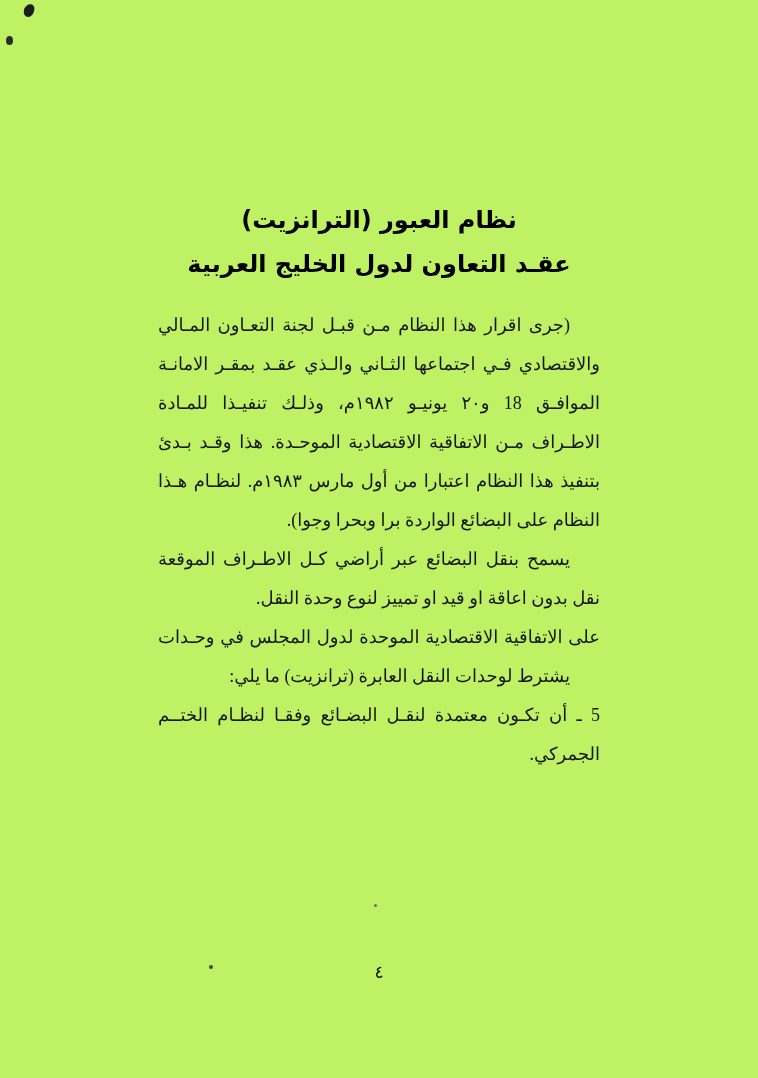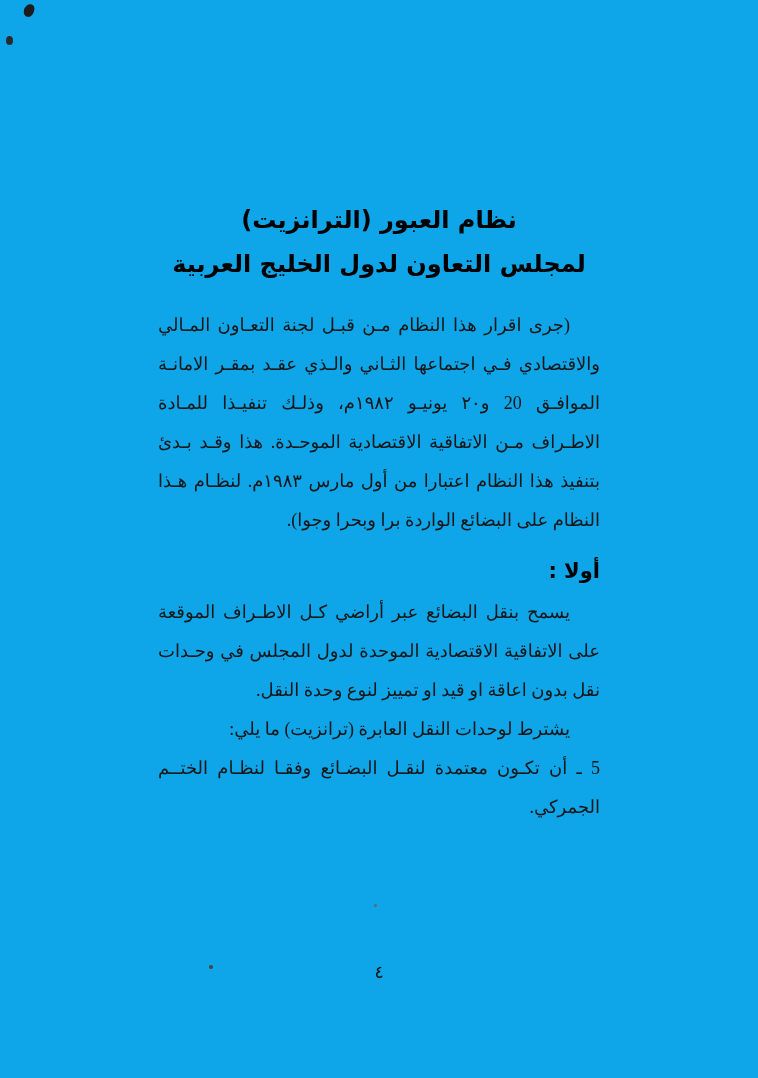--- a/index.html
+++ b/index.html
@@ -5,21 +5,21 @@
   html, body {
     margin: 0;
     padding: 0;
     background: #ffffff;
   }
   .page {
     position: relative;
     width: 758px;
     height: 1078px;
     margin: 0 auto;
-    background: #0ea5e9;
+    background: #bef264;
     overflow: hidden;
     direction: rtl;
     font-family: "DejaVu Sans", sans-serif;
     color: #141414;
   }
   
   .artifact {
     position: absolute;
     background: #1c1c1c;
   }
@@ -109,38 +109,37 @@
 
   <div class="artifact a1"></div>
   <div class="artifact a2"></div>
   <div class="artifact a3"></div>
   <div class="artifact a4"></div>
 
   <div class="content">
 
     <h1 class="title">
       <span class="t-line">نظام العبور (الترانزيت)</span>
-      <span class="t-line">لمجلس التعاون لدول الخليج العربية</span>
+      <span class="t-line">عقـد التعاون لدول الخليج العربية</span>
     </h1>
 
     <div class="paragraph intro">
         <div class="line indent">(جرى اقرار هذا النظام مـن قبـل لجنة التعـاون المـالي</div>
         <div class="line">والاقتصادي فـي اجتماعها الثـاني والـذي عقـد بمقـر الامانـة</div>
-        <div class="line">الموافـق 20 و٢٠ يونيـو ١٩٨٢م، وذلـك تنفيـذا للمـادة</div>
+        <div class="line">الموافـق 18 و٢٠ يونيـو ١٩٨٢م، وذلـك تنفيـذا للمـادة</div>
         <div class="line">الاطـراف مـن الاتفاقية الاقتصادية الموحـدة. هذا وقـد بـدئ</div>
         <div class="line">بتنفيذ هذا النظام اعتبارا من أول مارس ١٩٨٣م. لنظـام هـذا</div>
         <div class="line end">النظام على البضائع الواردة برا وبحرا وجوا).</div>
       </div>
 
-    <div class="heading">أولا :</div>
 
     <div class="paragraph body">
         <div class="line indent">يسمح بنقل البضائع عبر أراضي كـل الاطـراف الموقعة</div>
+        <div class="line end">نقل بدون اعاقة او قيد او تمييز لنوع وحدة النقل.</div>
         <div class="line">على الاتفاقية الاقتصادية الموحدة لدول المجلس في وحـدات</div>
-        <div class="line end">نقل بدون اعاقة او قيد او تمييز لنوع وحدة النقل.</div>
         <div class="line end indent">يشترط لوحدات النقل العابرة (ترانزيت) ما يلي:</div>
         <div class="line">5 ـ أن تكـون معتمدة لنقـل البضـائع وفقـا لنظـام الختــم</div>
         <div class="line end">الجمركي.</div>
       </div>
 
   </div>
 
   <div class="page-number">٤</div>
 
 </div>

